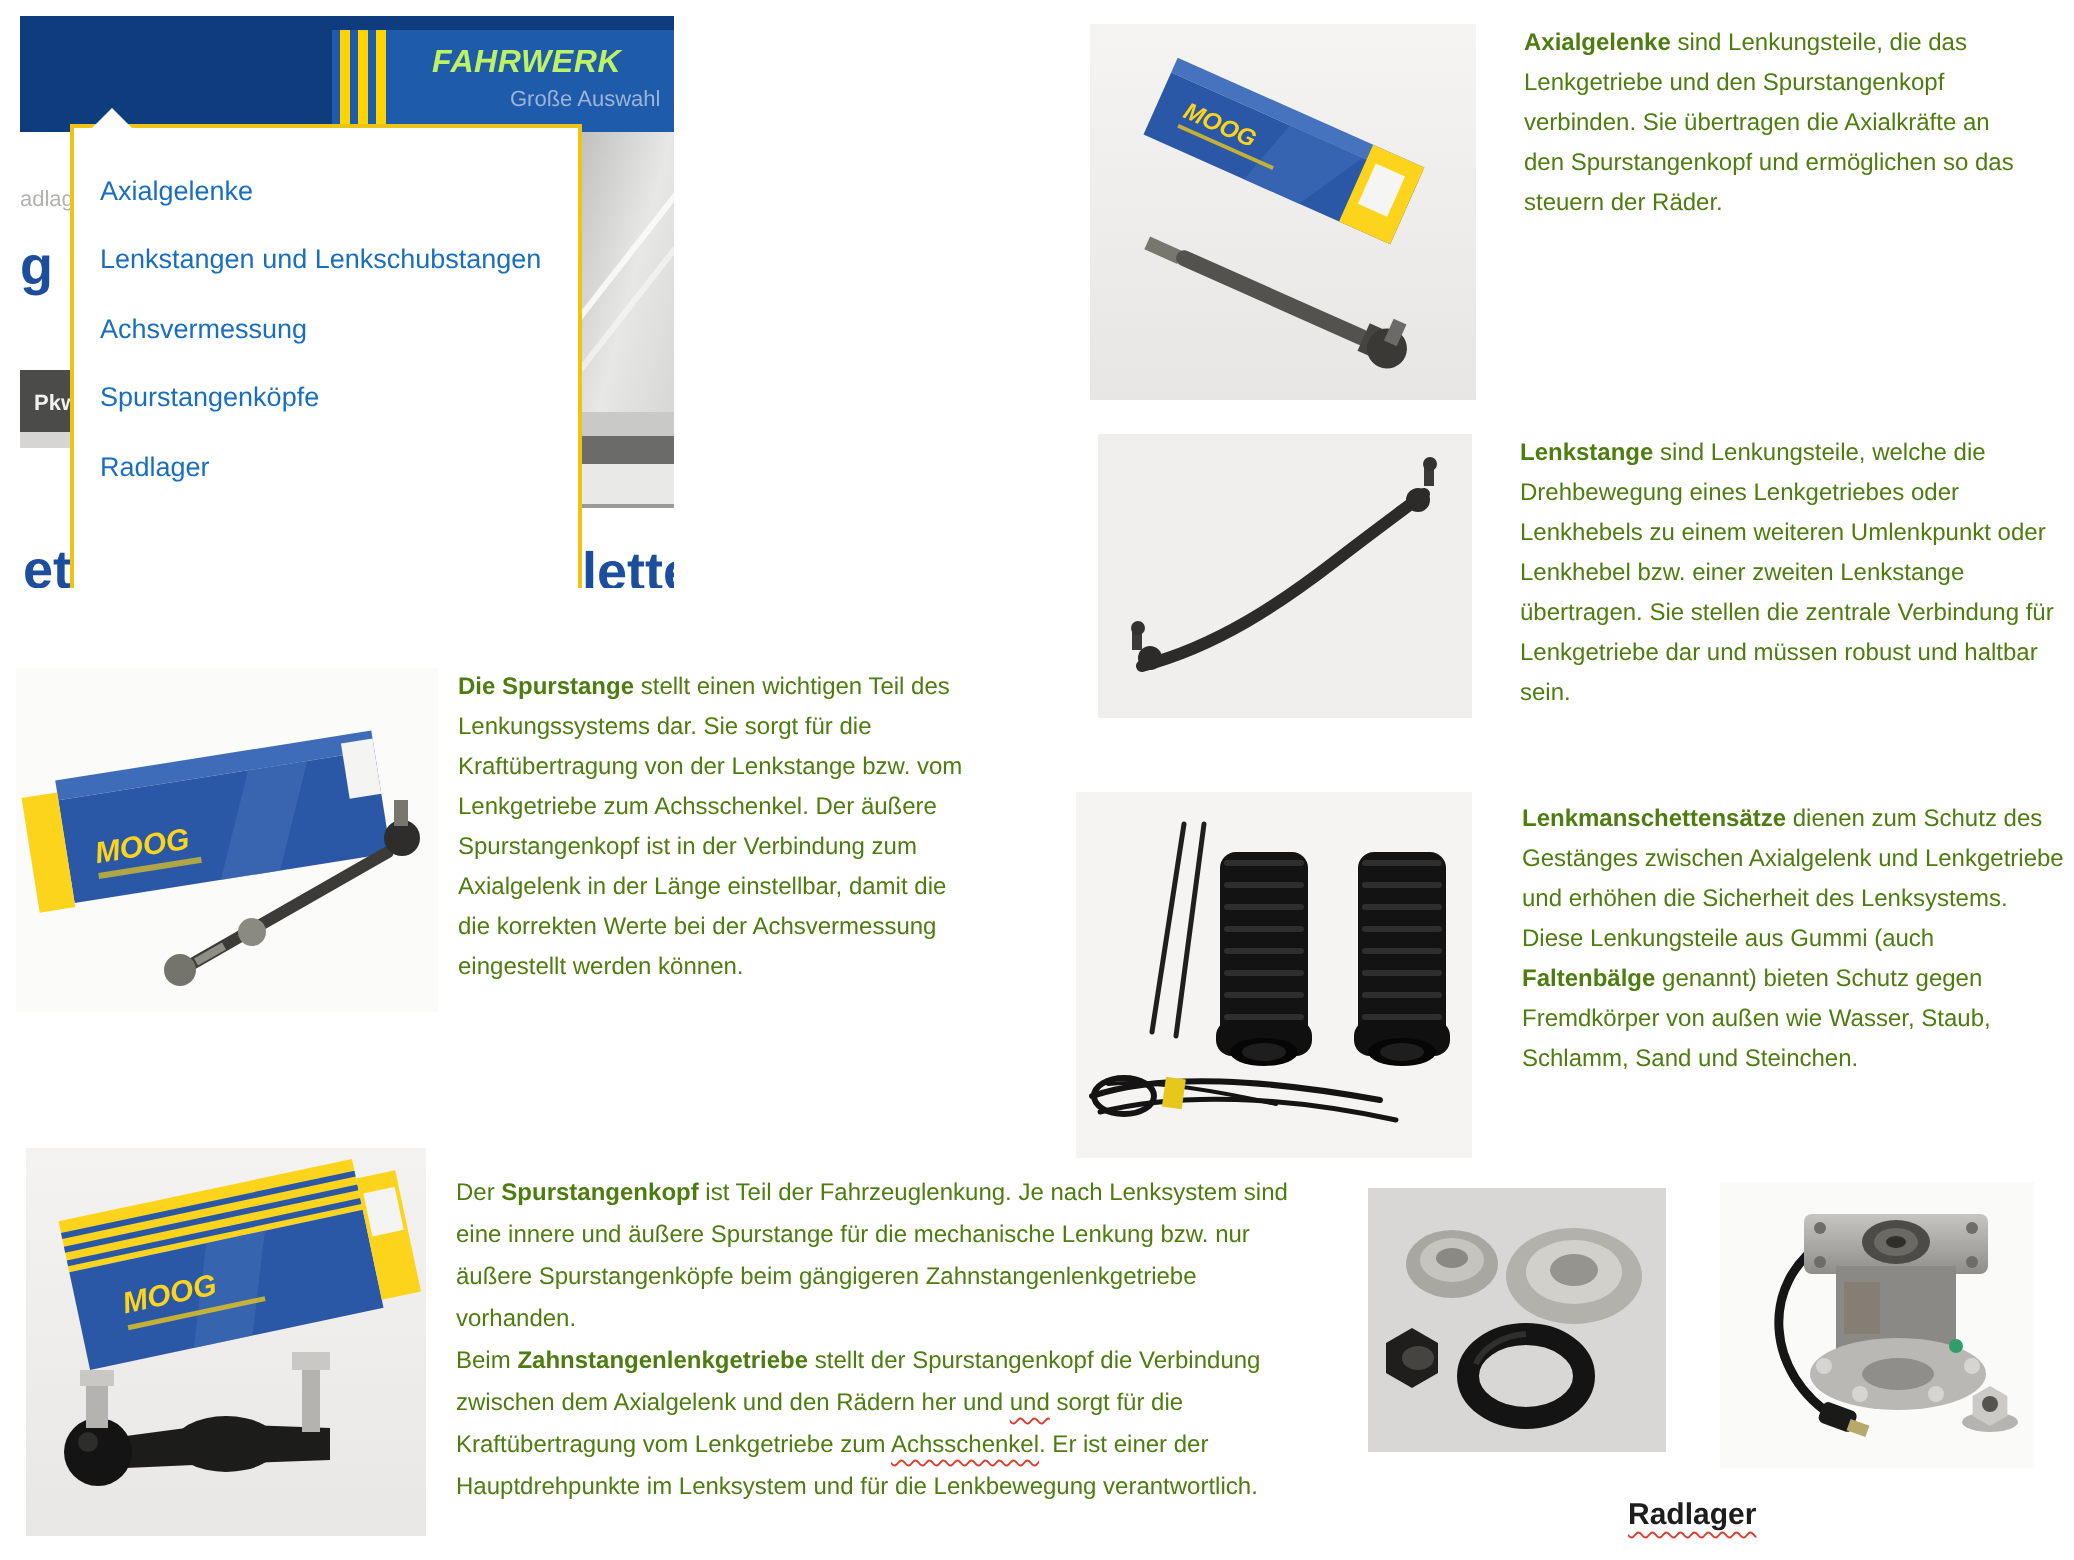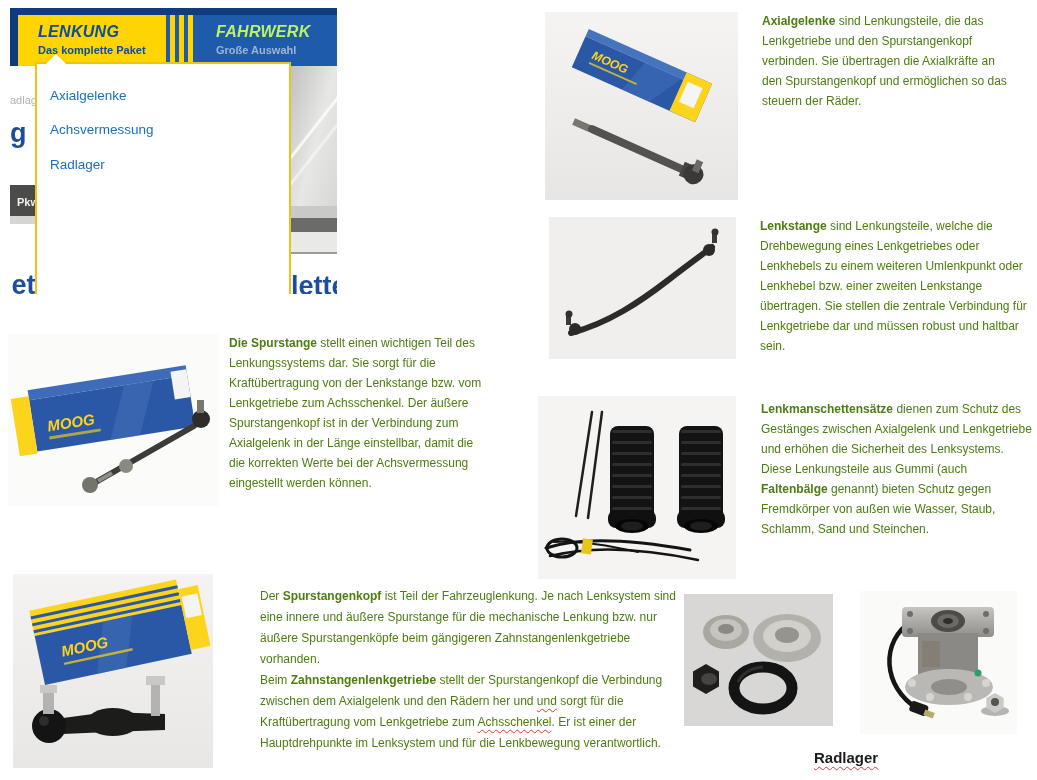--- a/index.html
+++ b/index.html
@@ -17,21 +17,21 @@
                padding:8px 0 0 20px;box-sizing:border-box;}
   .tab-stripes{left:156px;top:7px;width:30px;height:51px;
                background:repeating-linear-gradient(90deg,var(--brand_blue,#1e5cab) 0 4px,var(--brand_yellow,#ffd400) 4px 9px);}
   .tab-fahrwerk{left:186px;top:7px;width:141px;height:51px;background:var(--brand_blue,#1e5cab);
                 padding:8px 0 0 20px;box-sizing:border-box;}
   .tab-title{font-size:16px;font-weight:700;font-style:italic;letter-spacing:.3px;}
   .tab-lenkung .tab-title{color:var(--tab_text_blue,#0b4da0);}
   .tab-fahrwerk .tab-title{color:#bef264;}
   .tab-sub{font-size:11px;font-weight:700;margin-top:3px;}
   .tab-lenkung .tab-sub{color:var(--tab_text_blue,#0b4da0);}
-  .tab-fahrwerk .tab-sub{color:#9db4d6;font-weight:700;}
+  .tab-fahrwerk .tab-sub{color:#9db4d6;font-weight:400;margin-left:39px;}
 
   
   .frag-adlager{left:0;top:86px;font-size:11px;color:#b3b2b0;z-index:1;}
   .frag-g{left:0;top:110px;font-size:27px;font-weight:700;color:#1d4e9e;z-index:1;}
   .bar-pkw{left:0;top:177px;width:26px;height:31px;background:#4b4b49;z-index:1;overflow:hidden;}
   .bar-pkw span{position:absolute;left:7px;top:11px;font-size:11px;font-weight:700;color:#f2f2f2;}
   .gray-strip-left{left:0;top:208px;width:26px;height:8px;background:#d6d5d3;z-index:1;}
   .banner-right{left:279px;top:58px;width:48px;height:140px;overflow:hidden;z-index:1;
                 background:linear-gradient(105deg,#bfbfbd 0%,#e7e7e5 55%,#d7d7d5 100%);}
   .streak{position:absolute;width:3px;height:170px;background:#fbfbfa;opacity:.85;transform:rotate(38deg);}
@@ -52,35 +52,31 @@
             border-bottom:10px solid #ffffff;}
   .dd-item{height:34.5px;display:flex;align-items:center;padding-left:13px;
            color:var(--menu_link_blue,#1a6ec0);font-size:13.5px;cursor:pointer;}
 
   
   .photo{position:absolute;}
   .photo svg{display:block;}
 
   
   .para{position:absolute;font-size:12px;line-height:20px;color:#4d7c0f;}
-  .para-wide{line-height:21px;margin-left:32px;}
+  .para-wide{line-height:21px;}
   .caption{position:absolute;font-size:15px;font-weight:700;color:#1d1d1d;}
 </style>
 </head>
 <body>
 
 <div class="page">
 
   <div class="abs menu-shot">
     <div class="abs menu-header"></div>
 
-    <div class="abs tab-lenkung">
-      <div class="tab-title">LENKUNG</div>
-      <div class="tab-sub">Das komplette Paket</div>
-    </div>
     <div class="abs tab-stripes"></div>
     <div class="abs tab-fahrwerk">
       <div class="tab-title">FAHRWERK</div>
       <div class="tab-sub">Große Auswahl</div>
     </div>
 
     <div class="abs frag-adlager">adlager</div>
     <div class="abs frag-g">g</div>
     <div class="abs bar-pkw">
       <span>Pkw</span>
@@ -93,21 +89,23 @@
     <div class="abs band-a"></div>
     <div class="abs band-b"></div>
     <div class="abs band-c"></div>
     <div class="abs band-line"></div>
     <div class="abs headline-bottom">ietet Ihnen ein komp</div>
     <div class="abs headline-right">lette</div>
 
     <div class="abs dropdown">
       <div class="dd-arrow"></div>
       <div class="dd-item">Axialgelenke</div>
+      <div class="dd-item">Lenkstangen und Lenkschubstangen</div>
       <div class="dd-item">Achsvermessung</div>
+      <div class="dd-item">Spurstangenköpfe</div>
       <div class="dd-item">Radlager</div>
     </div>
   </div>
 
   <div class="photo" style="left:545px;top:12px;">
     <svg width="193" height="188" viewBox="0 0 193 188">
       <defs>
         <linearGradient id="bg1" x1="0" y1="0" x2="0" y2="1">
           <stop offset="0" stop-color="#f5f4f2"></stop>
             <stop offset="1" stop-color="#e7e6e4"></stop>

